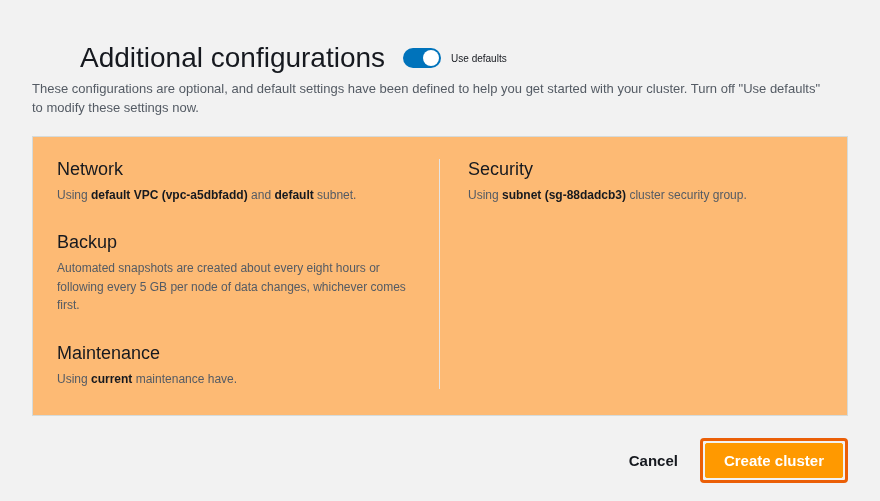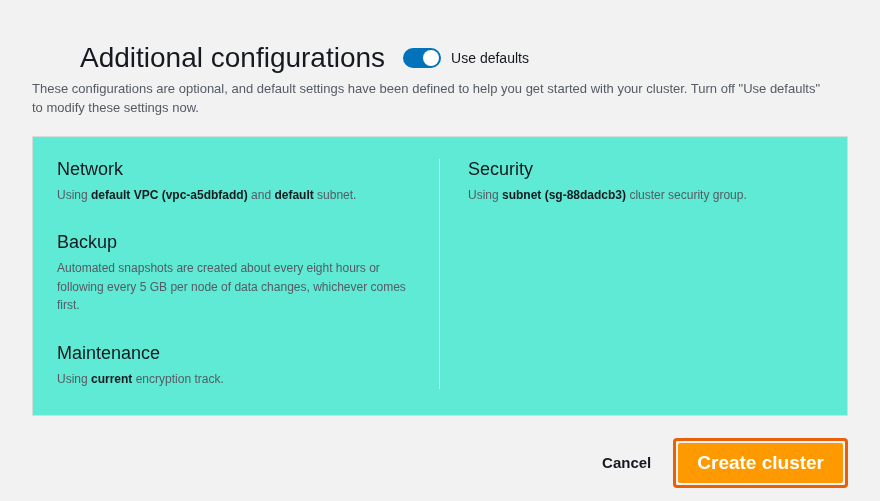--- a/index.html
+++ b/index.html
@@ -40,33 +40,33 @@
       content: "";
       position: absolute;
       right: 2px;
       top: 2px;
       width: 16px;
       height: 16px;
       background: #fff;
       border-radius: 50%;
     }
     .toggle-label {
-      font-size: 14px;
+      font-size: 10px;
       color: #16191f;
     }
     .description {
       margin-top: 6px;
       font-size: 13px;
       color: #545b64;
       line-height: 1.45;
       max-width: 790px;
     }
     .card {
       margin-top: 18px;
-      background: #5eead4;
+      background: #fdba74;
       border: 1px solid #d5dbdb;
       display: flex;
       padding: 22px 24px 26px 24px;
     }
     .col {
       width: 50%;
     }
     .col-left {
       padding-right: 20px;
       border-right: 1px solid #e4e4e4;
@@ -108,21 +108,21 @@
     }
     .btn-primary-wrap {
       border: 3px solid #eb5f07;
       border-radius: 4px;
       padding: 2px;
     }
     .btn-primary {
       background: #ff9900;
       border: 1px solid #ff9900;
       color: #fff;
-      font-size: 19px;
+      font-size: 15px;
       font-weight: 700;
       padding: 8px 18px;
       border-radius: 2px;
       cursor: pointer;
     }
   </style>
 </head>
 <body>
 
 <div class="section-header">
@@ -146,21 +146,21 @@
     </div>
 
     <div class="block">
       <div class="block-title">Backup</div>
       <div class="block-desc">Automated snapshots are created about every eight hours or following every 5 GB per node of data changes, whichever comes first.</div>
     </div>
 
     <div class="block">
       <div class="block-title">Maintenance</div>
       <div class="block-desc">
-        <span>Using </span><b>current</b><span> encryption track.</span>
+        <span>Using </span><b>current</b><span> maintenance have.</span>
       </div>
     </div>
 
   </div>
   <div class="col col-right">
 
     <div class="block">
       <div class="block-title">Security</div>
       <div class="block-desc">
         <span>Using </span><b>subnet (sg-88dadcb3)</b><span> cluster security group.</span>

